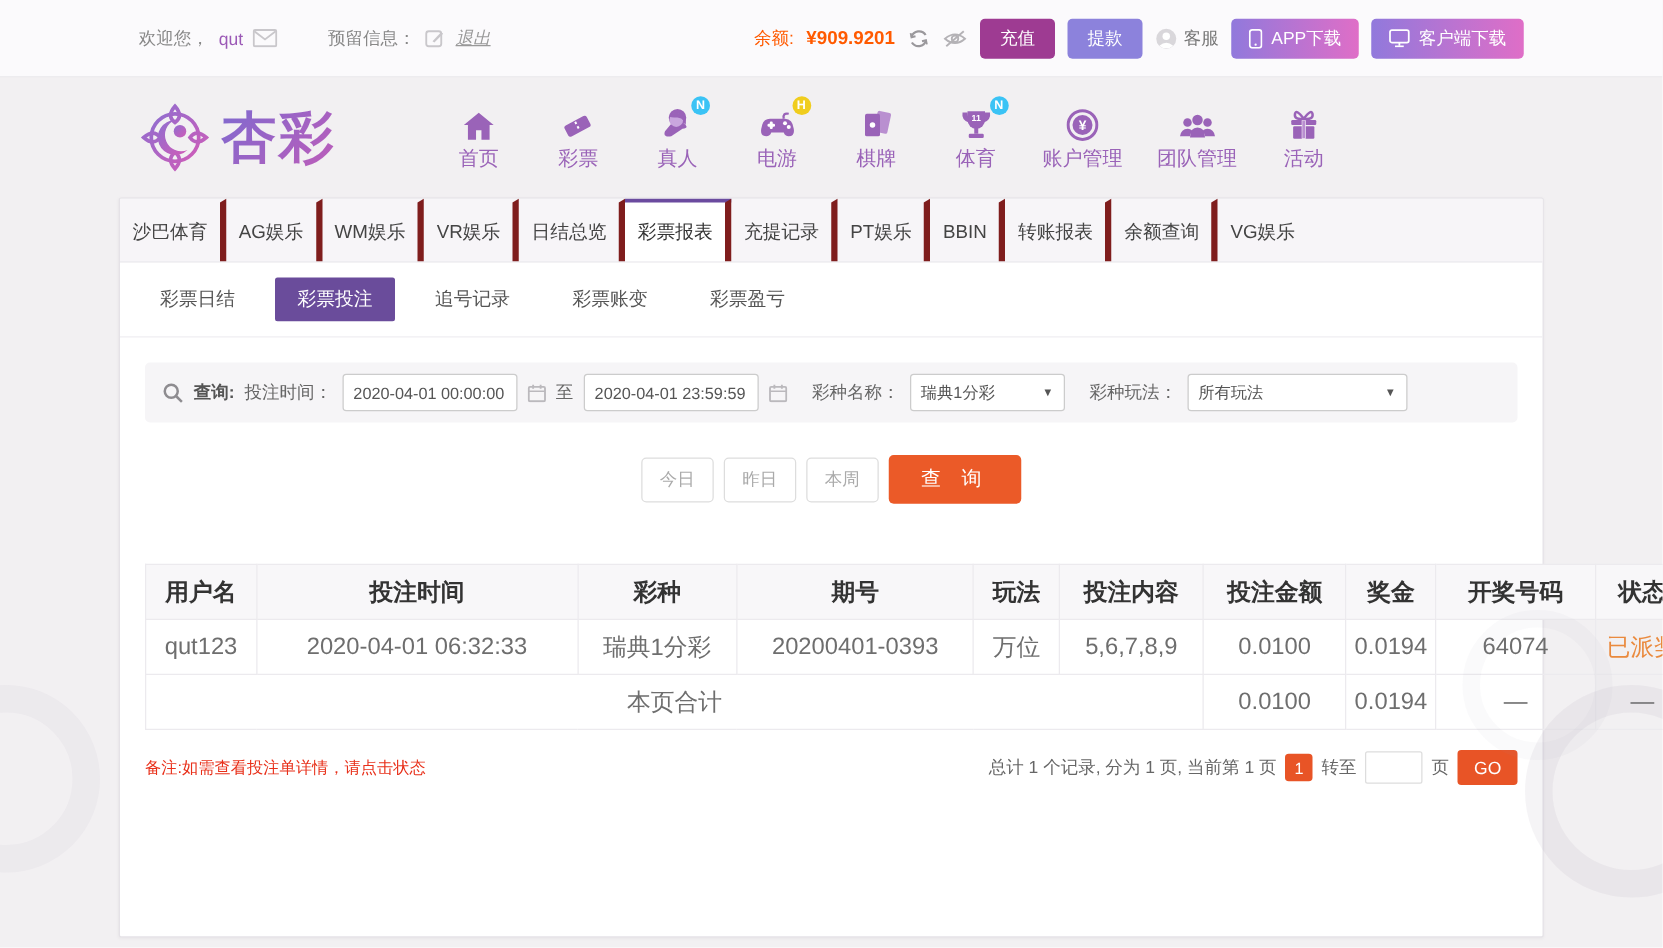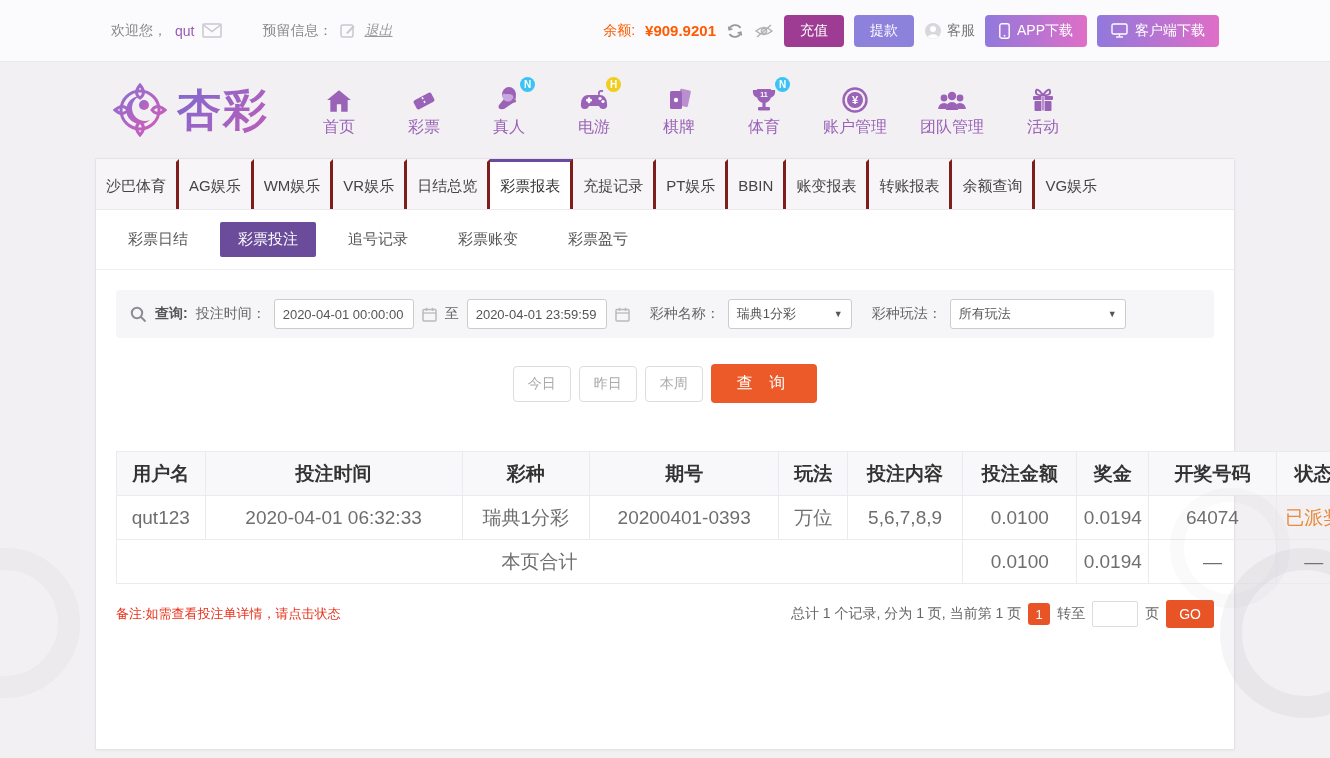--- a/index.html
+++ b/index.html
@@ -22,36 +22,36 @@
   .balance-value { color:#ff5a00; font-size:15px; font-weight:bold; }
   .icon-btn { display:inline-flex; align-items:center; justify-content:center; cursor:pointer; }
   .btn { border:none; border-radius:4px; color:#fff; font-size:14px; padding:7px 16px; cursor:pointer; font-family:inherit; }
   .btn-recharge { background:#9e3b92; }
   .btn-withdraw { background:#8c82dc; }
   .service { display:flex; align-items:center; gap:5px; color:#777; font-size:14px; cursor:pointer; }
   .btn-grad { background:linear-gradient(90deg,#9179dc,#df6ec7); display:inline-flex; align-items:center; gap:7px; padding:7px 14px; }
 
   
   .header { width:1140px; margin:0 auto; height:96px; display:flex; align-items:center; padding:0 16px; }
-  .logo { display:flex; align-items:center; gap:8px; margin-right:44px; cursor:pointer; }
+  .logo { display:flex; align-items:center; gap:8px; margin-right:88px; cursor:pointer; }
   .logo-text { font-size:44px; font-weight:bold; letter-spacing:2px;
     background:linear-gradient(135deg,#7d6ad0,#c05cb8);
     -webkit-background-clip:text; background-clip:text; -webkit-text-fill-color:transparent; }
   .nav { display:flex; align-items:flex-start; gap:0; flex:1; justify-content:space-between; padding-right:150px; }
   .nav-item { display:flex; flex-direction:column; align-items:center; gap:4px; cursor:pointer; position:relative; min-width:52px; }
   .nav-label { color:#9a63b8; font-size:16px; white-space:nowrap; }
   .nav-icon { position:relative; height:30px; display:flex; align-items:flex-end; }
   .badge { position:absolute; top:-6px; right:-12px; width:15px; height:15px; border-radius:50%; color:#fff; font-size:10px; font-weight:bold; display:flex; align-items:center; justify-content:center; }
   .badge-cyan { background:#3bc3f5; }
   .badge-yellow { background:#f0cd1e; }
 
   
   .card { width:1140px; margin:0 auto; background:#fff; border:1px solid #e5e2e7; border-radius:2px; min-height:592px; box-shadow:0 1px 3px rgba(0,0,0,.04); }
   .tabbar { display:flex; background:#f7f5f8; border-bottom:1px solid #eceaee; }
-  .tab { padding:0 10px; height:50px; line-height:47px; font-size:15px; color:#444; border-right:3px solid #7f1d1d; border-top:3px solid transparent; cursor:pointer; white-space:nowrap; }
+  .tab { padding:0 10px; height:50px; line-height:47px; font-size:15px; color:#444; border-right:5px solid #7f1d1d; border-top:3px solid transparent; cursor:pointer; white-space:nowrap; }
   .tab.active { background:#fff; border-top:3px solid #6b4b9f; color:#333; }
   .tab:last-child { border-right:none; }
 
   .subtabs { display:flex; gap:14px; padding:12px 14px; border-bottom:1px solid #f0eef2; }
   .subtab { padding:8px 18px; font-size:15px; color:#555; cursor:pointer; border-radius:2px; }
   .subtab.active { background:#6a4c9b; color:#fff; }
 
   .querybox { margin:20px; background:#f6f5f7; border-radius:4px; height:48px; display:flex; align-items:center; padding:0 14px; gap:8px; color:#666; font-size:14px; }
   .q-label { font-weight:bold; color:#555; }
   .q-input { width:140px; height:30px; border:1px solid #ccc; border-radius:3px; padding:0 8px; font-size:13px; color:#555; background:#fff; font-family:inherit; }
@@ -284,21 +284,20 @@
   <div class="tabbar">
     <div class="tab">沙巴体育</div>
     <div class="tab">AG娱乐</div>
     <div class="tab">WM娱乐</div>
     <div class="tab">VR娱乐</div>
     <div class="tab">日结总览</div>
     <div class="tab active">彩票报表</div>
     <div class="tab">充提记录</div>
     <div class="tab">PT娱乐</div>
     <div class="tab">BBIN</div>
-    <div class="tab">账变报表</div>
     <div class="tab">转账报表</div>
     <div class="tab">余额查询</div>
     <div class="tab">VG娱乐</div>
   </div>
 
   <div class="subtabs">
     <div class="subtab">彩票日结</div>
     <div class="subtab active">彩票投注</div>
     <div class="subtab">追号记录</div>
     <div class="subtab">彩票账变</div>

